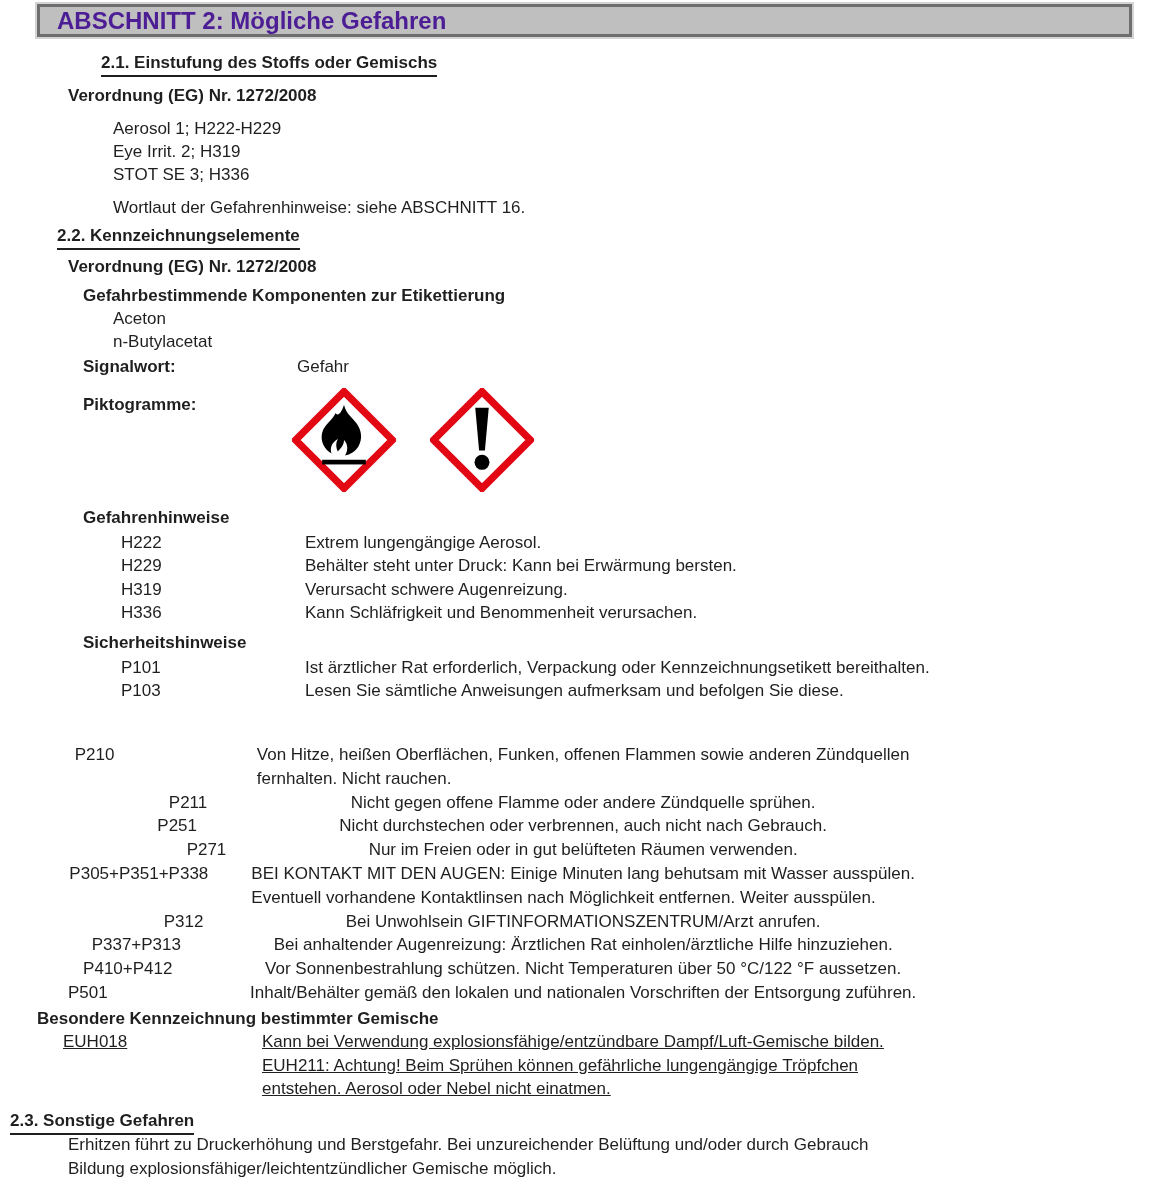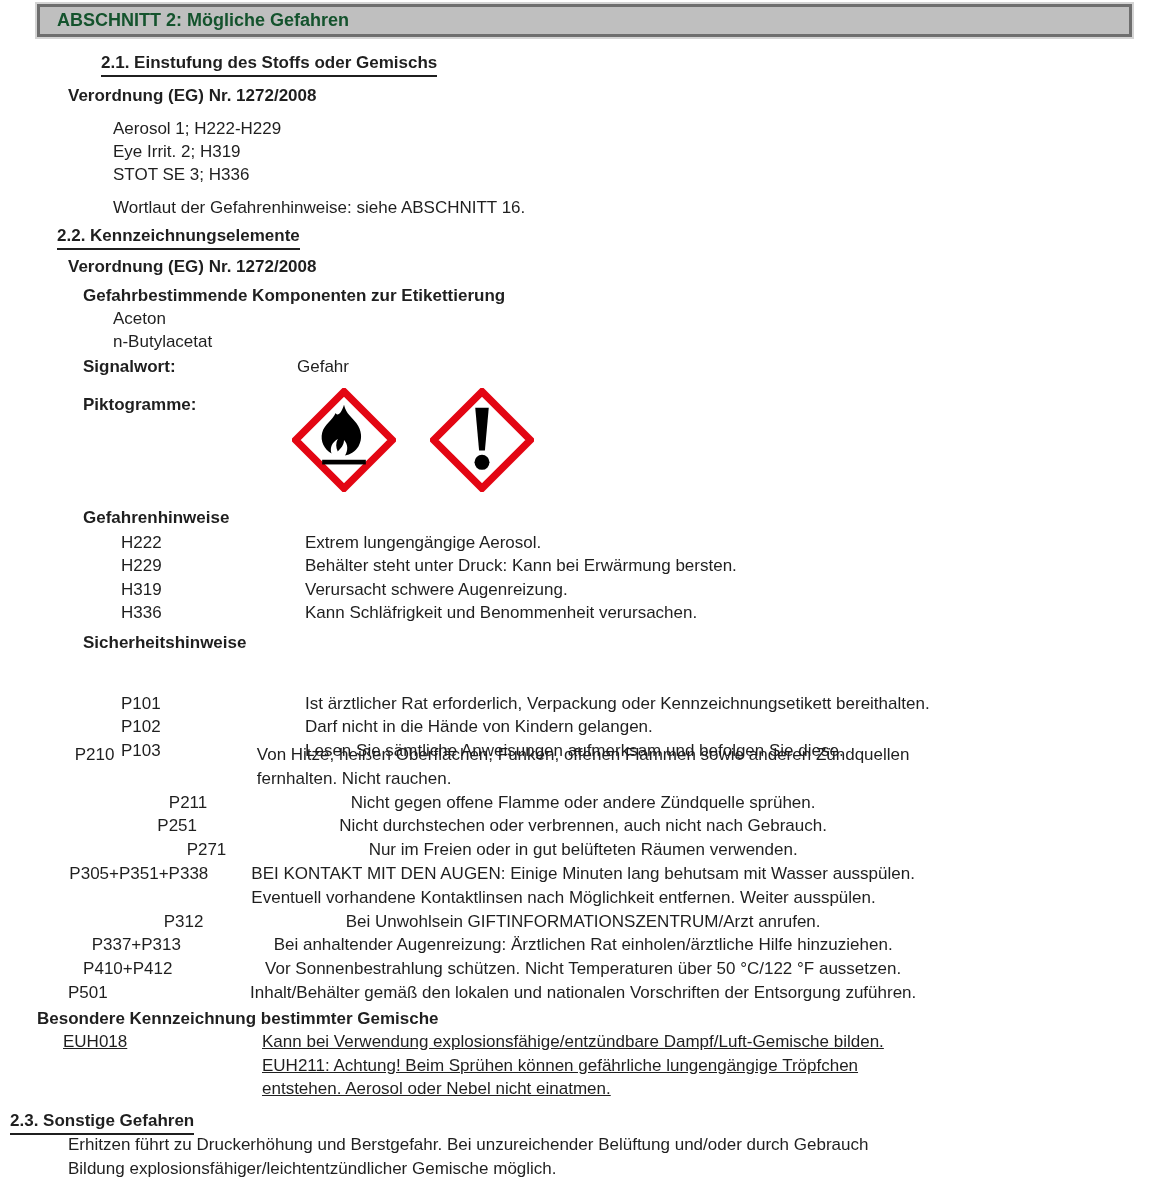--- a/index.html
+++ b/index.html
@@ -8,21 +8,21 @@
     font-family:"Liberation Sans","DejaVu Sans",sans-serif;
     color:#1f1f1f;font-size:17px;line-height:23px;
   }
   .abs{position:absolute;}
   
   .section-bar{
     left:37px;top:4px;width:1072px;height:27px;
     background:#bfbfbf;border:3px solid #6e6e6e;
     box-shadow:0 0 0 2px #d4d4d4;
     display:flex;align-items:center;padding-left:17px;
-    font-weight:bold;font-size:18px;color:#14532d;
+    font-weight:bold;font-size:24px;color:#4c1d95;
   }
   .ul-heading{font-weight:bold;border-bottom:2px solid #1f1f1f;padding-bottom:1px;display:inline-block;}
   .bold{font-weight:bold;}
   .row{display:flex;align-items:flex-start;gap:7px;}
   .desc{white-space:pre-line;}
   
   .inner-rows{left:113px;margin-left:8px;}
   .inner-rows .code{flex:0 0 177px;}
   .inner-rows .row{line-height:23.4px;}
   
@@ -106,28 +106,24 @@
       <span class="code">H319</span>
       <span class="desc">Verursacht schwere Augenreizung.</span>
     </div>
     <div class="row">
       <span class="code">H336</span>
       <span class="desc">Kann Schläfrigkeit und Benommenheit verursachen.</span>
     </div>
   </div>
 
   <div class="abs bold" style="left:83px;top:631px;">Sicherheitshinweise</div>
-  <div class="abs inner-rows" style="top:692px;">
+  <div class="abs inner-rows" style="top:656px;">
     <div class="row">
       <span class="code">P101</span>
       <span class="desc">Ist ärztlicher Rat erforderlich, Verpackung oder Kennzeichnungsetikett bereithalten.</span>
-    </div>
-    <div class="row">
-      <span class="code">P102</span>
-      <span class="desc">Darf nicht in die Hände von Kindern gelangen.</span>
     </div>
     <div class="row">
       <span class="code">P103</span>
       <span class="desc">Lesen Sie sämtliche Anweisungen aufmerksam und befolgen Sie diese.</span>
     </div>
   </div>
 
   <div class="abs outer-rows" style="top:743px;">
     <div class="row">
       <span class="code">P210</span>

